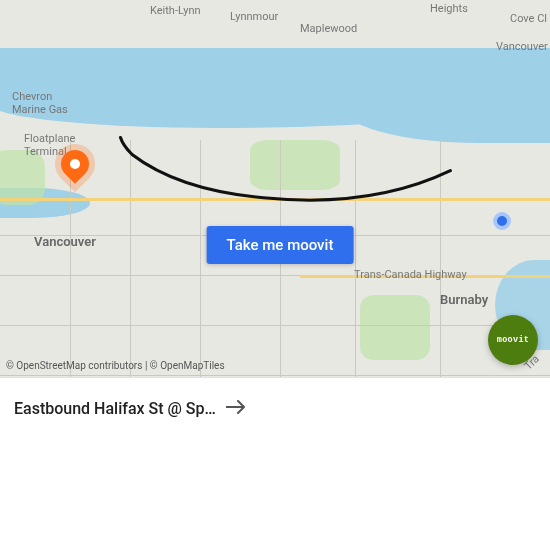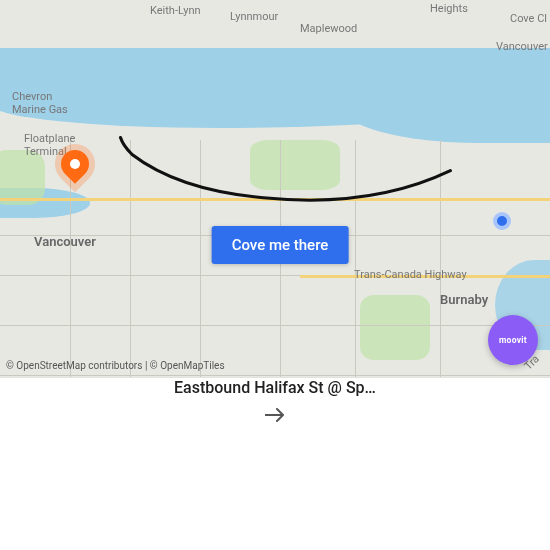--- a/index.html
+++ b/index.html
@@ -33,24 +33,24 @@
 
   .pin-origin { position:absolute; width:18px; height:18px; background:#2f6fed; border:4px solid #a9c6fb; border-radius:50%; transform:translate(-50%,-50%); }
   .pin-dest { position:absolute; transform:translate(-50%,-100%); }
   .pin-dest .drop { width:28px; height:28px; background:#ff6a13; border-radius:50% 50% 50% 0; transform:rotate(-45deg); box-shadow:0 0 0 6px rgba(255,106,19,.25); position:relative; }
   .pin-dest .drop::after { content:""; position:absolute; left:50%; top:50%; width:10px; height:10px; background:#fff; border-radius:50%; transform:translate(-50%,-50%); }
 
   .cta { position:absolute; background:#2f6fed; color:#fff; font-size:15px; font-weight:500; padding:10px 20px; border-radius:3px; transform:translate(-50%,-50%); cursor:pointer; white-space:nowrap; box-shadow:0 1px 4px rgba(0,0,0,.2); }
 
   .attrib { position:absolute; left:6px; bottom:6px; font-size:10px; color:#555;text-align:right; }
 
-  .moovit-badge { position:absolute; right:12px; bottom:12px; width:50px; height:50px; background:#8b5cf6; border-radius:50%; display:flex; align-items:center; justify-content:center; box-shadow:0 2px 6px rgba(0,0,0,.25); cursor:pointer; }
+  .moovit-badge { position:absolute; right:12px; bottom:12px; width:50px; height:50px; background:#4d7c0f; border-radius:50%; display:flex; align-items:center; justify-content:center; box-shadow:0 2px 6px rgba(0,0,0,.25); cursor:pointer;font-family:Liberation Mono, monospace; }
   .moovit-badge span { color:#fff; font-size:8.5px; font-weight:700; letter-spacing:.3px; }
 
-  .footer { height:62px; background:#fff; border-top:1px solid #e2e2e2; display:flex; align-items:center; padding:0 14px; gap:10px;flex-direction:column; }
+  .footer { height:62px; background:#fff; border-top:1px solid #e2e2e2; display:flex; align-items:center; padding:0 14px; gap:10px; }
   .footer .from, .footer .to { font-size:16px; color:#222; font-weight:500; white-space:nowrap; overflow:hidden; text-overflow:ellipsis; max-width:220px; }
   .footer .arrow { color:#666; flex:0 0 auto; }
 </style>
 </head>
 <body>
 
 <div class="container">
   <div class="map-area">
 
     <div class="water-top3"></div>
@@ -97,21 +97,21 @@
     <svg class="route-svg" viewBox="0 0 550 488">
       <path d="M 502 221 Q 400 270 260 256 Q 150 246 90 200 Q 78 188 75 178" stroke="#111" stroke-width="4" fill="none" stroke-linecap="round"></path>
     </svg>
 
     <div class="pin-origin" style="left:502px; top:221px"></div>
     <div class="pin-dest" style="left:75px; top:178px">
       <div class="drop"></div>
     </div>
 
     <div class="cta" style="left:280px; top:245px">
-      <span>Cove me there</span>
+      <span>Take me moovit</span>
     </div>
 
     <div class="attrib">© OpenStreetMap contributors  |  © OpenMapTiles</div>
 
     <div class="moovit-badge">
       <span>moovit</span>
     </div>
   </div>
 
   <div class="footer">

